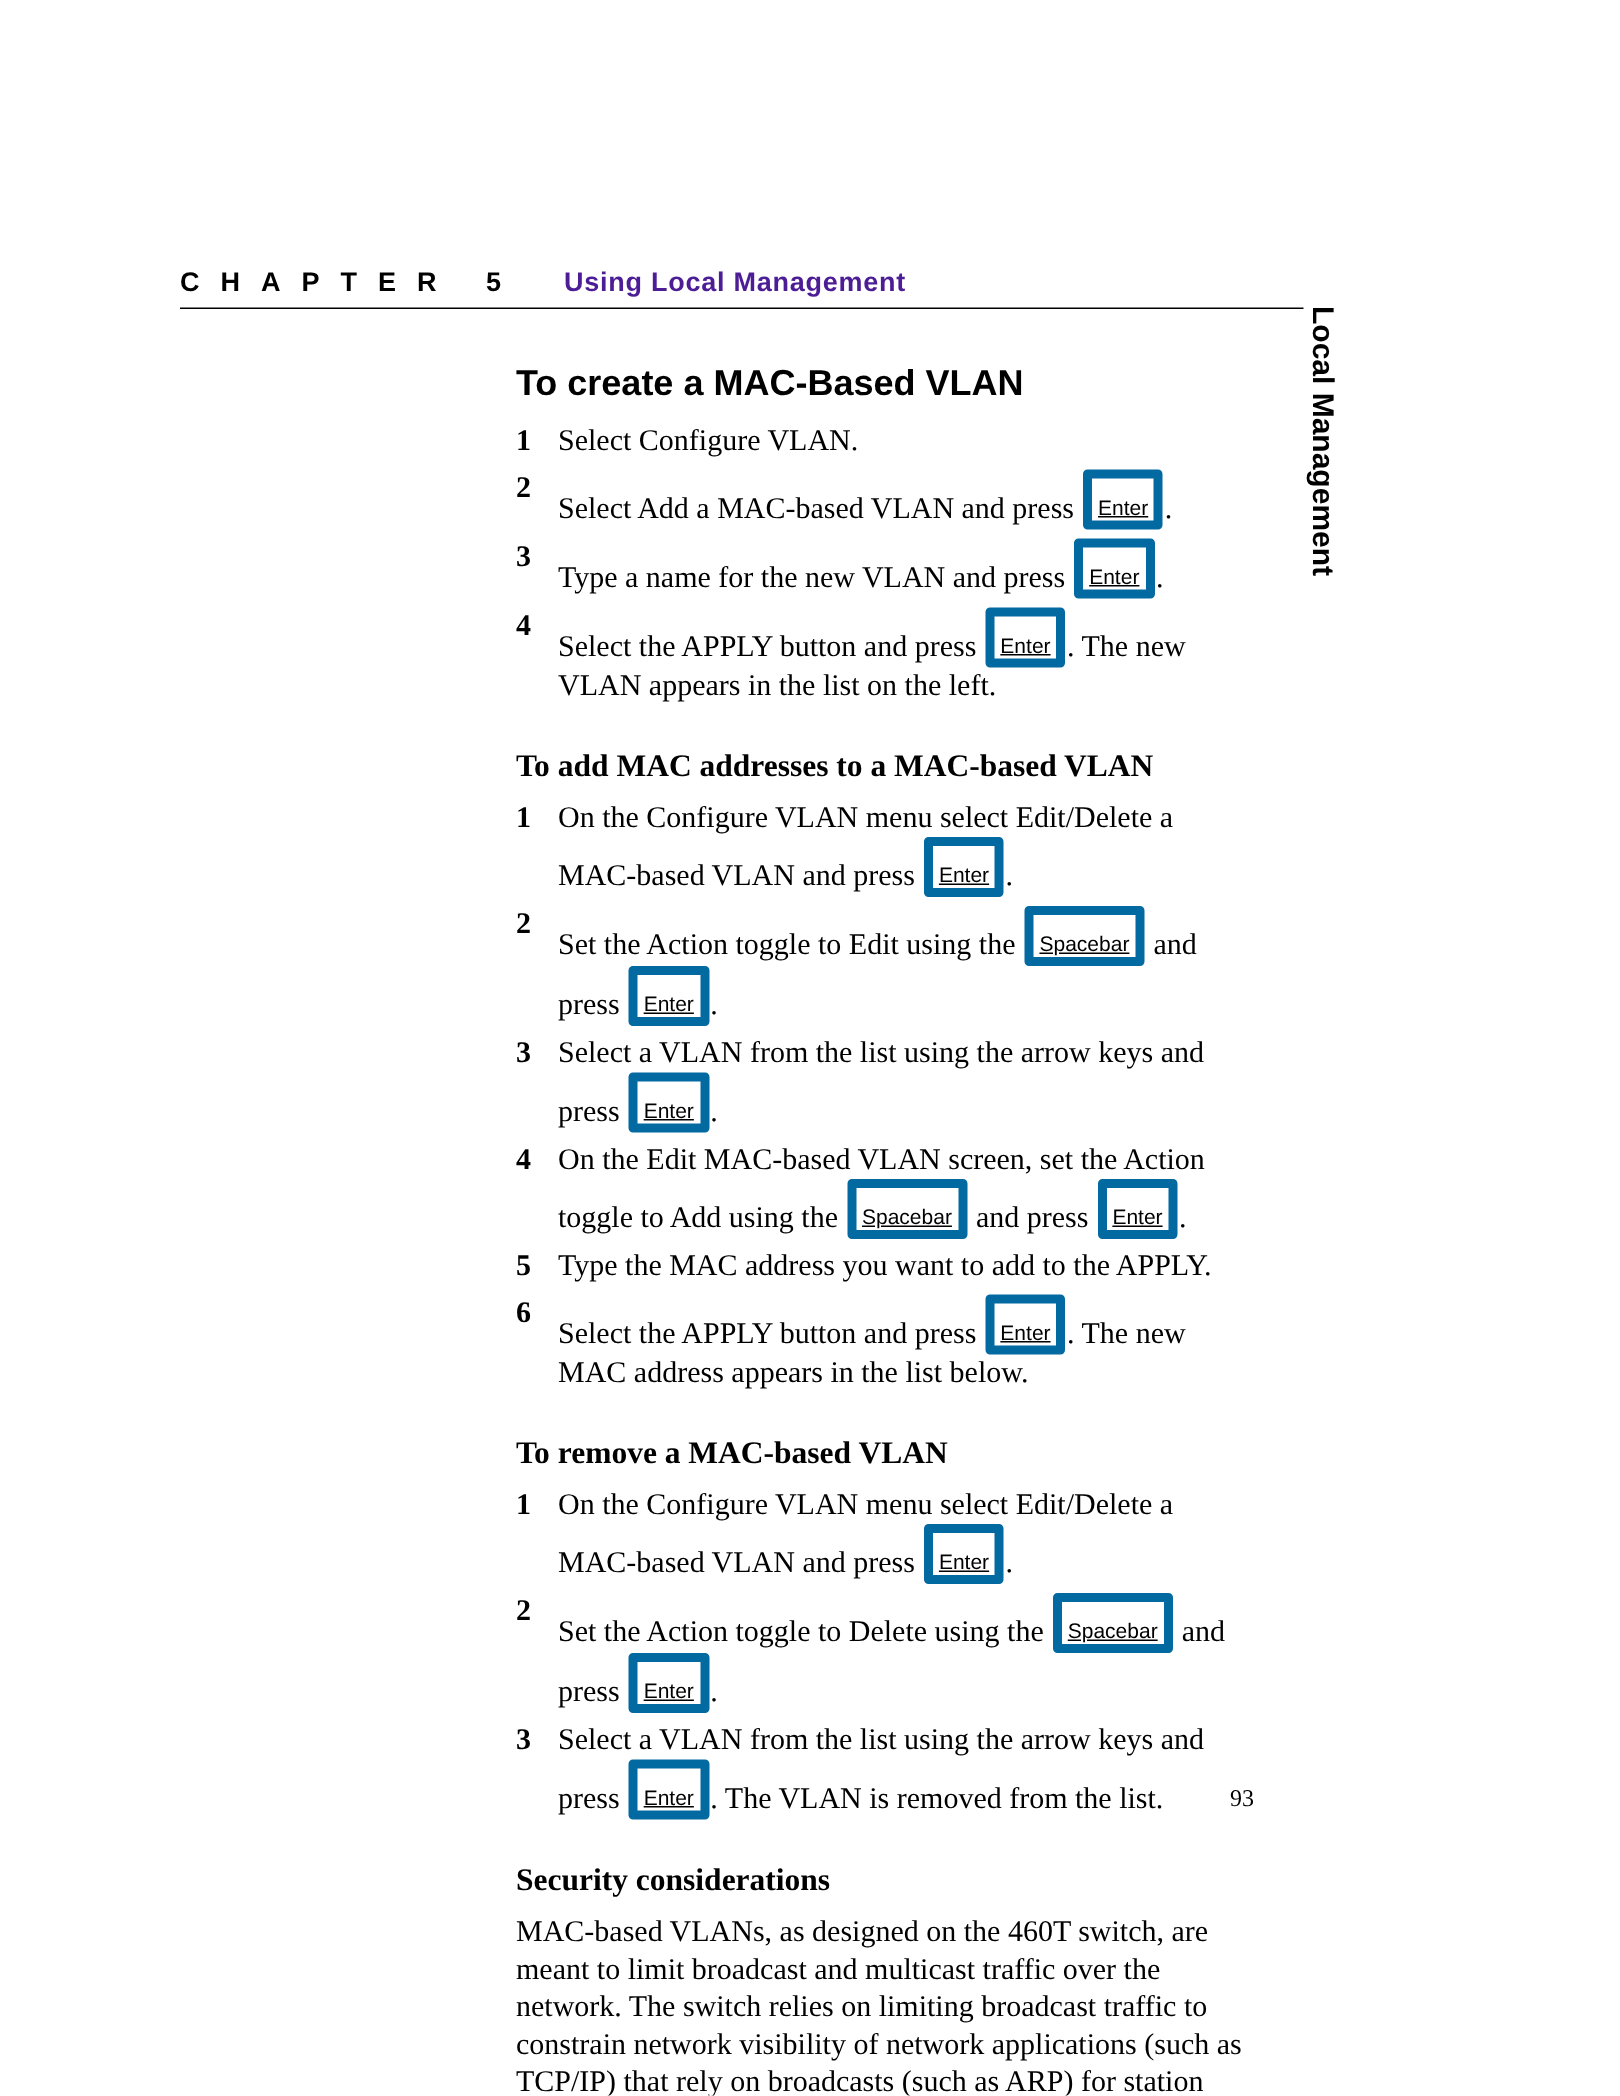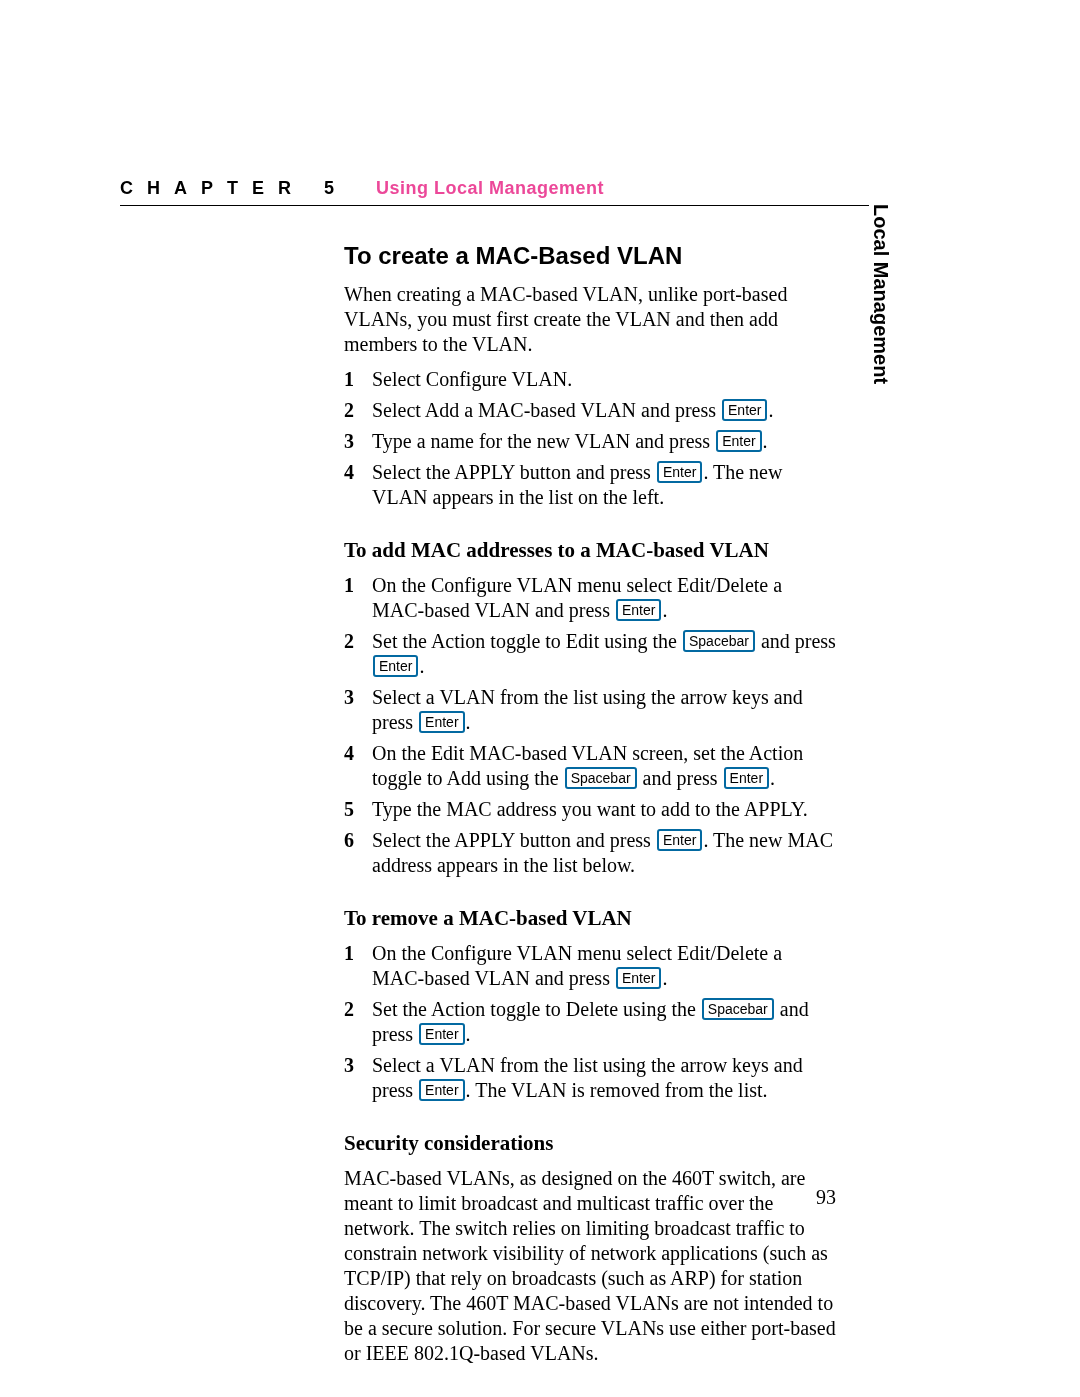--- a/index.html
+++ b/index.html
@@ -26,21 +26,21 @@
     font-family: Arial, Helvetica, sans-serif;
     font-weight: bold;
     font-size: 18px;
   }
   .header-bar .chapter {
     letter-spacing: 14px;
     color: #000;
     margin-right: 28px;
   }
   .header-bar .chapter-title {
-    color: #ec4899;
+    color: #4c1d95;
     letter-spacing: 0.5px;
   }
   .side-tab {
     position: absolute;
     right: 104px;
     top: 204px;
     writing-mode: vertical-rl;
     font-family: Arial, Helvetica, sans-serif;
     font-weight: bold;
     font-size: 20px;
@@ -95,50 +95,50 @@
     font-size: 20px;
     line-height: 1.25;
     margin: 4px 0 6px 0;
     padding-left: 28px;
   }
   .key {
     display: inline-block;
     font-family: Arial, Helvetica, sans-serif;
     font-size: 14px;
     line-height: 1;
-    border: 2px solid #0369a1;
+    border: 6px solid #0369a1;
     border-radius: 3px;
-    padding: 2px 4px 2px 4px;
+    padding: 12px 4px 2px 4px;
     vertical-align: 2px;
     margin: 0 1px;
+    text-decoration: underline;
   }
   .page-num {
     position: absolute;
     right: 160px;
     bottom: 188px;
-    font-size: 20px;
+    font-size: 16px;
     font-family: "Times New Roman", serif;
   }
 </style>
 </head>
 <body>
 
 <div class="page">
 
   <div class="header-bar">
     <span class="chapter">CHAPTER 5</span>
     <span class="chapter-title">Using Local Management</span>
   </div>
 
   <div class="side-tab">Local Management</div>
 
   <div class="content">
 
     <h1 class="section-title">To create a MAC-Based VLAN</h1>
-    <p class="body">When creating a MAC-based VLAN, unlike port-based VLANs, you must first create the VLAN and then add members to the VLAN.</p>
 
     <ol class="steps">
       <li>
         <span>Select Configure VLAN.</span>
       </li>
       <li>
         <span>Select Add a MAC-based VLAN and press </span><span class="key">Enter</span><span>.</span>
       </li>
       <li>
         <span>Type a name for the new VLAN and press </span><span class="key">Enter</span><span>.</span>

